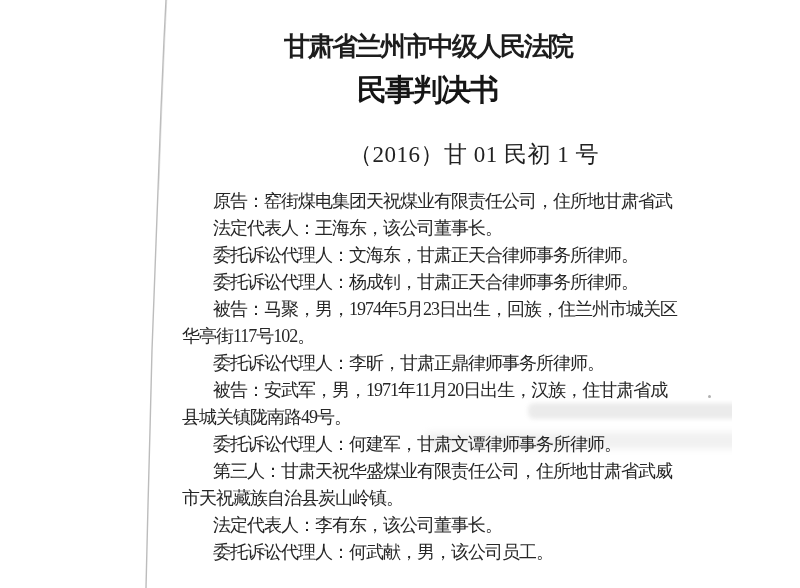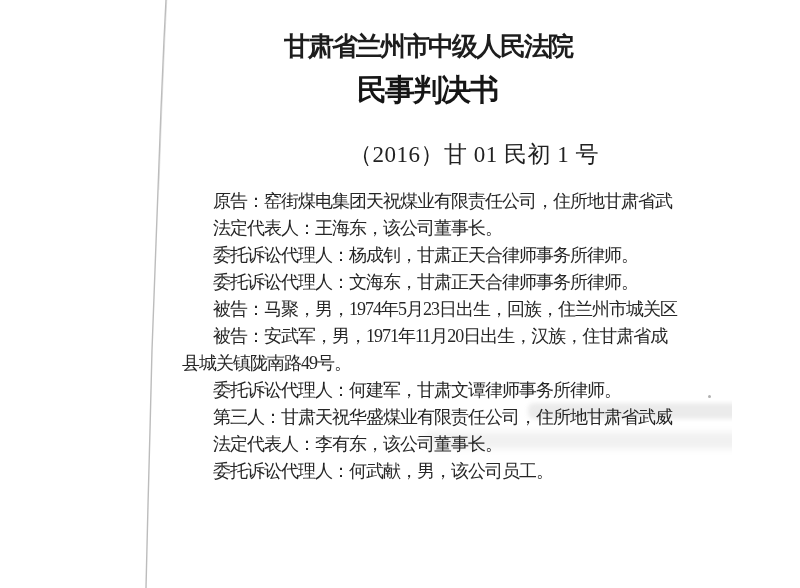--- a/index.html
+++ b/index.html
@@ -114,24 +114,27 @@
 
   <div class="court-name">甘肃省兰州市中级人民法院</div>
 
   <div class="doc-title">民事判决书</div>
 
   <div class="case-number">（2016）甘 01 民初 1 号</div>
 
   <div class="body-text">
     <div class="line indent">原告：窑街煤电集团天祝煤业有限责任公司，住所地甘肃省武</div>
     <div class="line indent">法定代表人：王海东，该公司董事长。</div>
+    <div class="line indent">委托诉讼代理人：文海东，甘肃正天合律师事务所律师。</div>
     <div class="line indent">委托诉讼代理人：杨成钊，甘肃正天合律师事务所律师。</div>
-    <div class="line indent">委托诉讼代理人：文海东，甘肃正天合律师事务所律师。</div>
     <div class="line indent">被告：马聚，男，1974年5月23日出生，回族，住兰州市城关区</div>
+    <div class="line">华亭街117号102。</div>
+    <div class="line indent">委托诉讼代理人：李昕，甘肃正鼎律师事务所律师。</div>
     <div class="line indent">被告：安武军，男，1971年11月20日出生，汉族，住甘肃省成</div>
     <div class="line">县城关镇陇南路49号。</div>
     <div class="line indent">委托诉讼代理人：何建军，甘肃文谭律师事务所律师。</div>
     <div class="line indent">第三人：甘肃天祝华盛煤业有限责任公司，住所地甘肃省武威</div>
+    <div class="line">市天祝藏族自治县炭山岭镇。</div>
     <div class="line indent">法定代表人：李有东，该公司董事长。</div>
     <div class="line indent">委托诉讼代理人：何武献，男，该公司员工。</div>
   </div>
 
 </div>
 
 </body></html>

